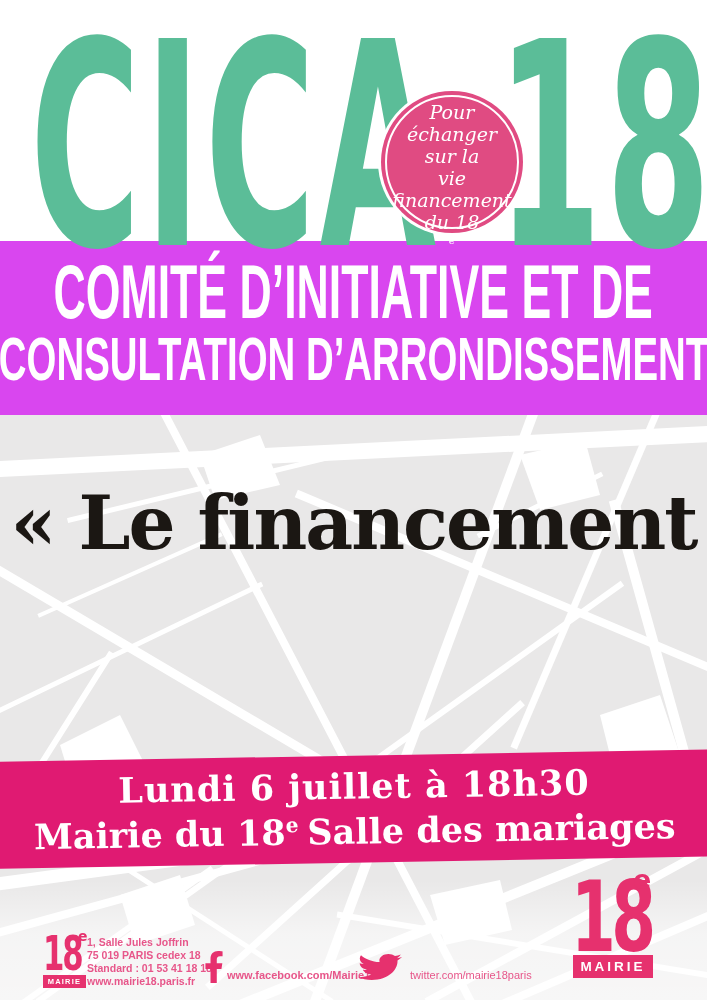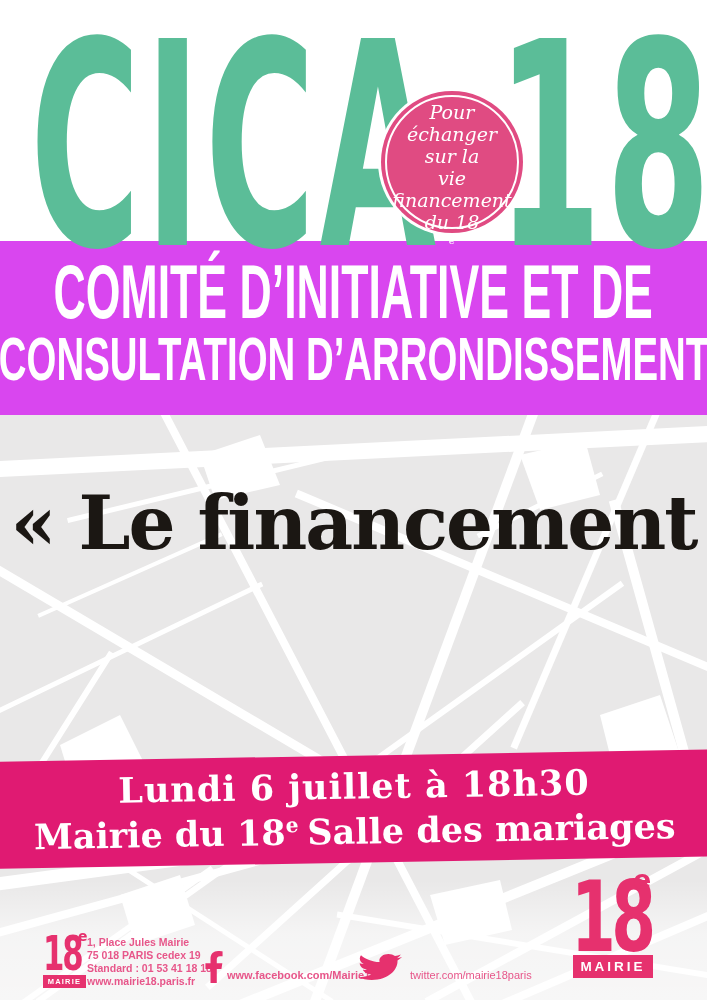--- a/index.html
+++ b/index.html
@@ -195,22 +195,22 @@
     <div class="pink-line-2"><span>Mairie du 18</span><sup>e</sup><span class="loc-post">Salle des mariages</span></div>
   </div>
 
   <div class="logo-small">
     <span class="num">18</span>
     <span class="sup">e</span>
     <div class="box">MAIRIE</div>
   </div>
 
   <div class="address">
-    <div>1, Place Jules Mairie</div>
-    <div>75 018 PARIS cedex 19</div>
+    <div>1, Salle Jules Joffrin</div>
+    <div>75 019 PARIS cedex 18</div>
     <div>Standard : 01 53 41 18 18</div>
     <div>www.mairie18.paris.fr</div>
   </div>
 
   <div class="fb-icon">
     <svg width="20" height="36" viewBox="0 0 320 512">
       <path fill="#e6316e" d="M279.14 288l14.22-92.66h-88.91v-60.13c0-25.35 12.42-50.06 52.24-50.06h40.42V6.26S260.43 0 225.36 0c-73.22 0-121.08 44.38-121.08 124.72v70.62H22.89V288h81.39v224h100.17V288z"></path>
     </svg>
   </div>
   <div class="fb-text">www.facebook.com/Mairie18e</div>

